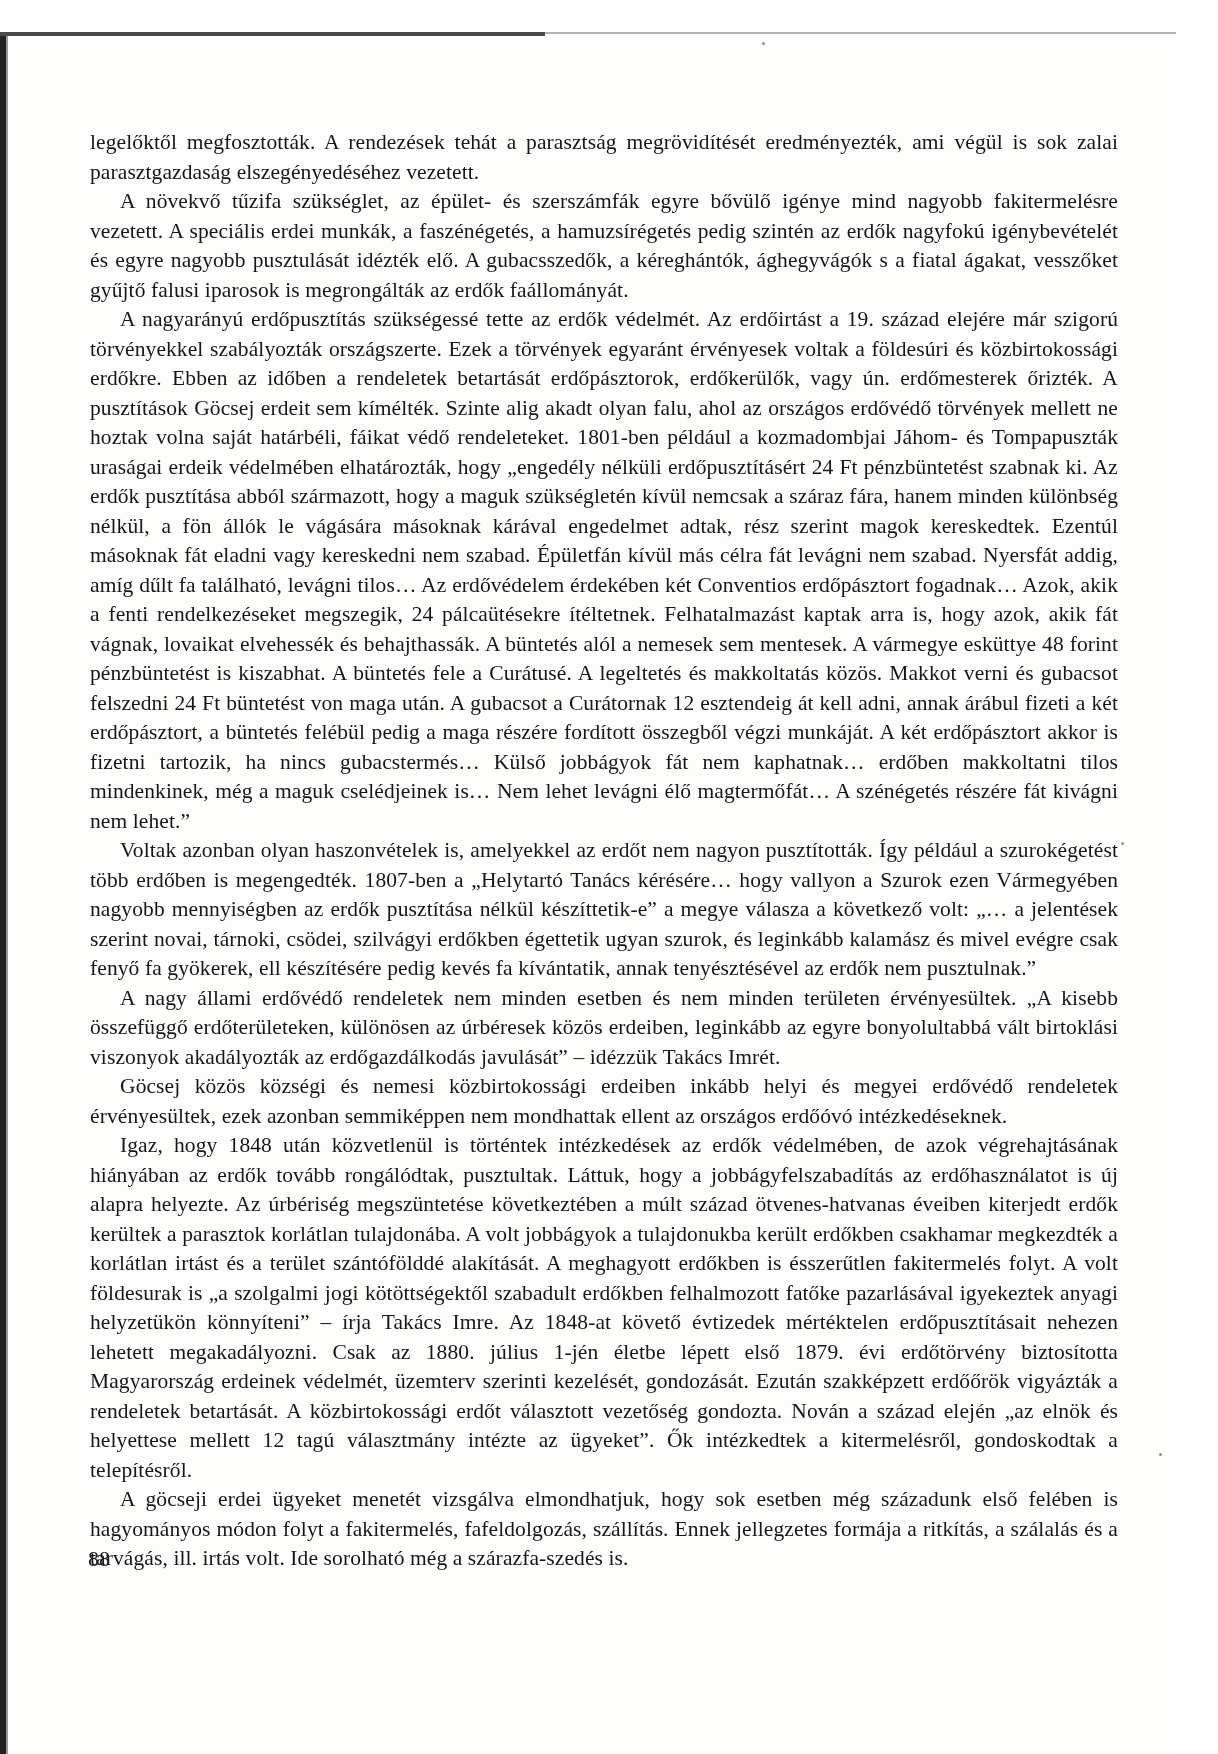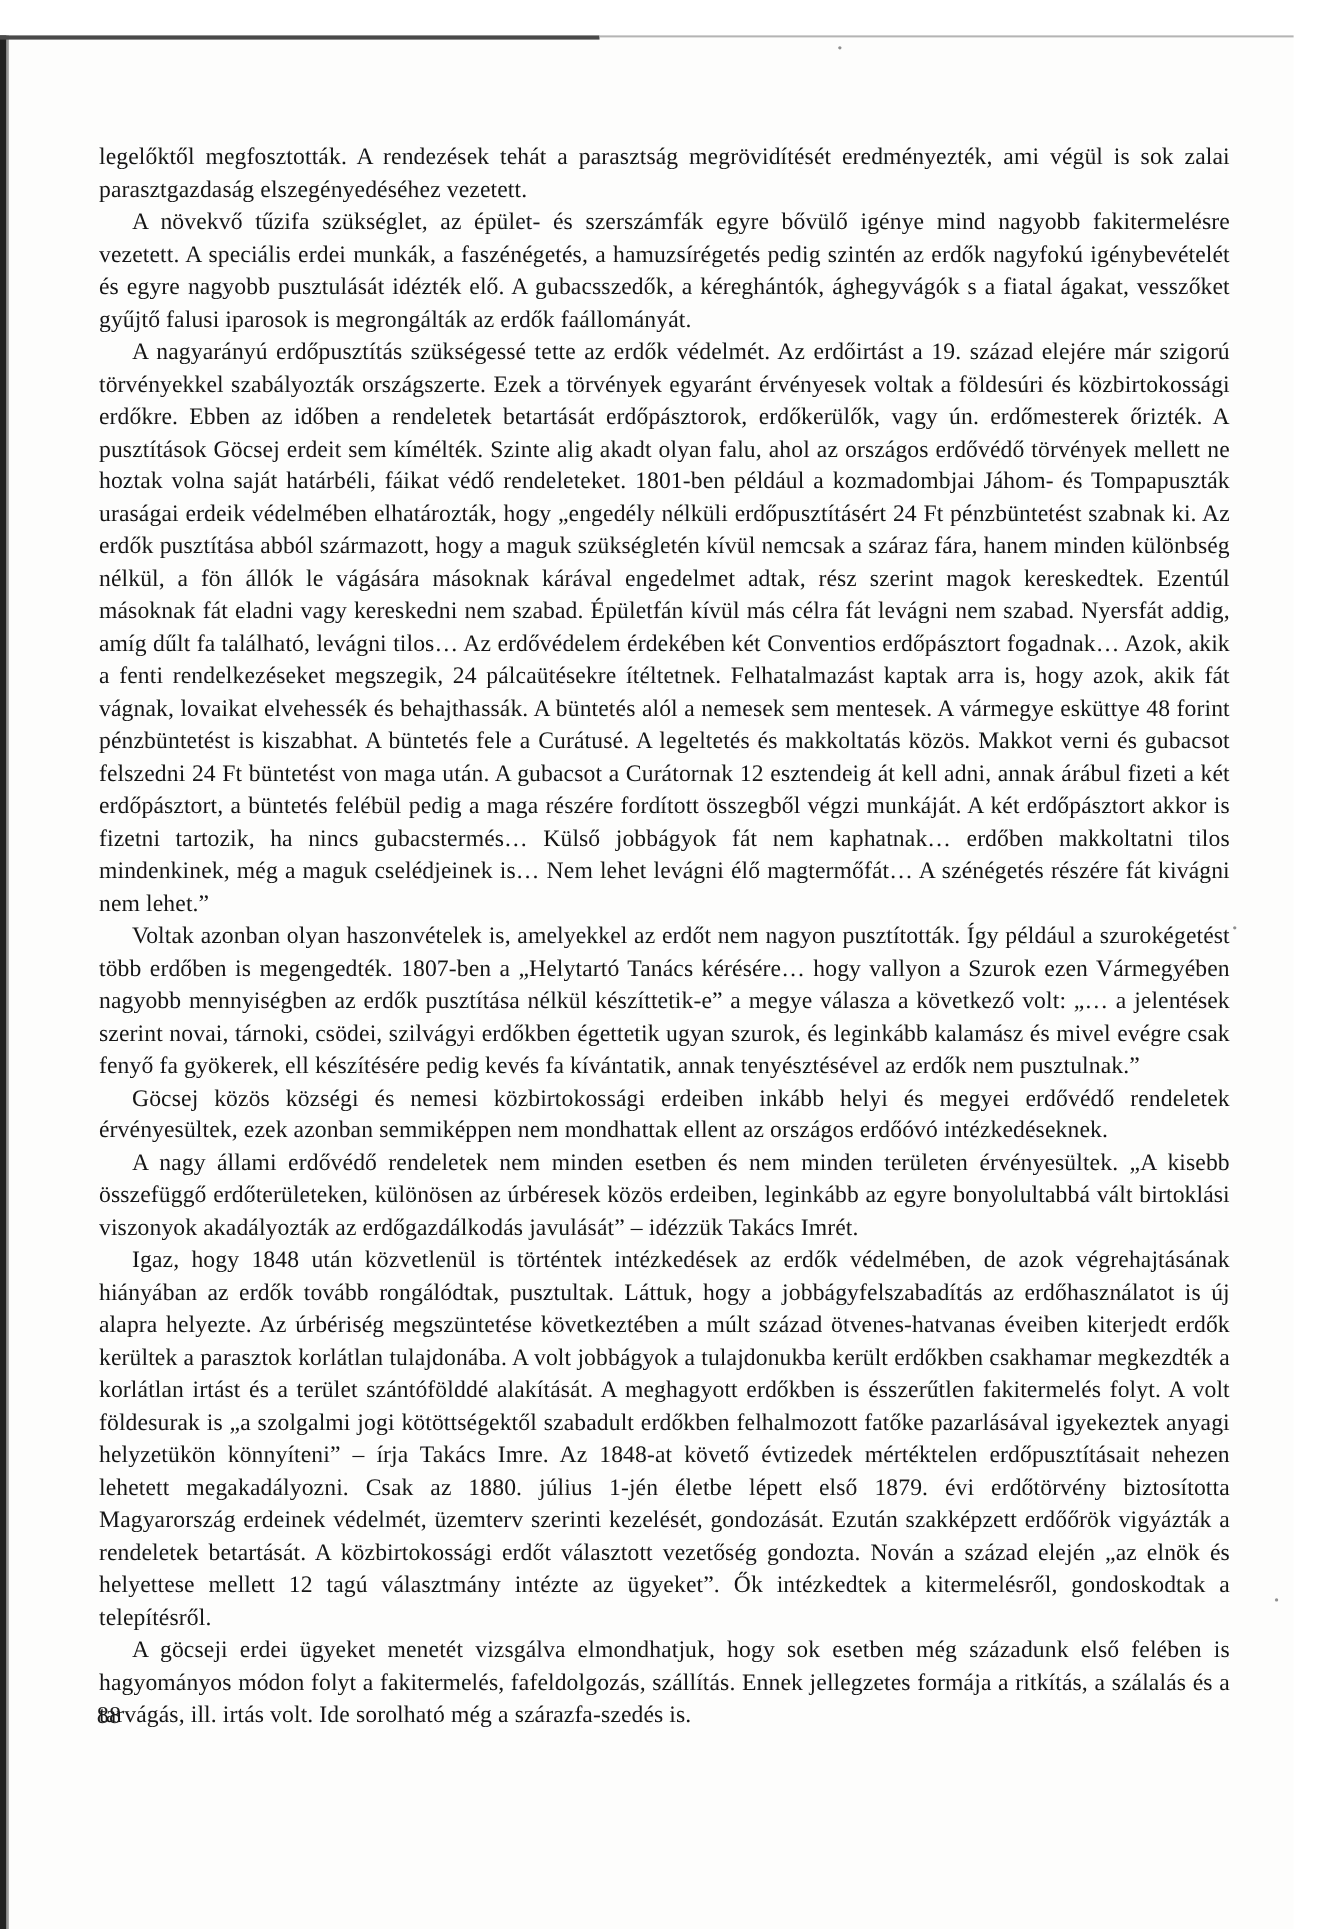--- a/index.html
+++ b/index.html
@@ -98,21 +98,21 @@
   <div class="speck speck-1"></div>
   <div class="speck speck-2"></div>
   <div class="speck speck-3"></div>
   <div class="speck speck-4"></div>
 
   <section class="text-block">
     <p class="continuation">legelőktől megfosztották. A rendezések tehát a parasztság megrövidítését eredményezték, ami végül is sok zalai parasztgazdaság elszegényedéséhez vezetett.</p>
     <p>A növekvő tűzifa szükséglet, az épület- és szerszámfák egyre bővülő igénye mind nagyobb fakitermelésre vezetett. A speciális erdei munkák, a faszénégetés, a hamuzsírégetés pedig szintén az erdők nagyfokú igénybevételét és egyre nagyobb pusztulását idézték elő. A gubacsszedők, a kéreghántók, ághegyvágók s a fiatal ágakat, vesszőket gyűjtő falusi iparosok is megrongálták az erdők faállományát.</p>
     <p>A nagyarányú erdőpusztítás szükségessé tette az erdők védelmét. Az erdőirtást a 19. század elejére már szigorú törvényekkel szabályozták országszerte. Ezek a törvények egyaránt érvényesek voltak a földesúri és közbirtokossági erdőkre. Ebben az időben a rendeletek betartását erdőpásztorok, erdőkerülők, vagy ún. erdőmesterek őrizték. A pusztítások Göcsej erdeit sem kímélték. Szinte alig akadt olyan falu, ahol az országos erdővédő törvények mellett ne hoztak volna saját határbéli, fáikat védő rendeleteket. 1801-ben például a kozmadombjai Jáhom- és Tompapuszták uraságai erdeik védelmében elhatározták, hogy „engedély nélküli erdőpusztításért 24 Ft pénzbüntetést szabnak ki. Az erdők pusztítása abból származott, hogy a maguk szükségletén kívül nemcsak a száraz fára, hanem minden különbség nélkül, a fön állók le vágására másoknak kárával engedelmet adtak, rész szerint magok kereskedtek. Ezentúl másoknak fát eladni vagy kereskedni nem szabad. Épületfán kívül más célra fát levágni nem szabad. Nyersfát addig, amíg dűlt fa található, levágni tilos… Az erdővédelem érdekében két Conventios erdőpásztort fogadnak… Azok, akik a fenti rendelkezéseket megszegik, 24 pálcaütésekre ítéltetnek. Felhatalmazást kaptak arra is, hogy azok, akik fát vágnak, lovaikat elvehessék és behajthassák. A büntetés alól a nemesek sem mentesek. A vármegye esküttye 48 forint pénzbüntetést is kiszabhat. A büntetés fele a Curátusé. A legeltetés és makkoltatás közös. Makkot verni és gubacsot felszedni 24 Ft büntetést von maga után. A gubacsot a Curátornak 12 esztendeig át kell adni, annak árábul fizeti a két erdőpásztort, a büntetés felébül pedig a maga részére fordított összegből végzi munkáját. A két erdőpásztort akkor is fizetni tartozik, ha nincs gubacstermés… Külső jobbágyok fát nem kaphatnak… erdőben makkoltatni tilos mindenkinek, még a maguk cselédjeinek is… Nem lehet levágni élő magtermőfát… A szénégetés részére fát kivágni nem lehet.”</p>
     <p>Voltak azonban olyan haszonvételek is, amelyekkel az erdőt nem nagyon pusztították. Így például a szurokégetést több erdőben is megengedték. 1807-ben a „Helytartó Tanács kérésére… hogy vallyon a Szurok ezen Vármegyében nagyobb mennyiségben az erdők pusztítása nélkül készíttetik-e” a megye válasza a következő volt: „… a jelentések szerint novai, tárnoki, csödei, szilvágyi erdőkben égettetik ugyan szurok, és leginkább kalamász és mivel evégre csak fenyő fa gyökerek, ell készítésére pedig kevés fa kívántatik, annak tenyésztésével az erdők nem pusztulnak.”</p>
+    <p>A nagy állami erdővédő rendeletek nem minden esetben és nem minden területen érvényesültek. „A kisebb összefüggő erdőterületeken, különösen az úrbéresek közös erdeiben, leginkább az egyre bonyolultabbá vált birtoklási viszonyok akadályozták az erdőgazdálkodás javulását” – idézzük Takács Imrét.</p>
     <p>Göcsej közös községi és nemesi közbirtokossági erdeiben inkább helyi és megyei erdővédő rendeletek érvényesültek, ezek azonban semmiképpen nem mondhattak ellent az országos erdőóvó intézkedéseknek.</p>
-    <p>A nagy állami erdővédő rendeletek nem minden esetben és nem minden területen érvényesültek. „A kisebb összefüggő erdőterületeken, különösen az úrbéresek közös erdeiben, leginkább az egyre bonyolultabbá vált birtoklási viszonyok akadályozták az erdőgazdálkodás javulását” – idézzük Takács Imrét.</p>
     <p>Igaz, hogy 1848 után közvetlenül is történtek intézkedések az erdők védelmében, de azok végrehajtásának hiányában az erdők tovább rongálódtak, pusztultak. Láttuk, hogy a jobbágyfelszabadítás az erdőhasználatot is új alapra helyezte. Az úrbériség megszüntetése következtében a múlt század ötvenes-hatvanas éveiben kiterjedt erdők kerültek a parasztok korlátlan tulajdonába. A volt jobbágyok a tulajdonukba került erdőkben csakhamar megkezdték a korlátlan irtást és a terület szántófölddé alakítását. A meghagyott erdőkben is ésszerűtlen fakitermelés folyt. A volt földesurak is „a szolgalmi jogi kötöttségektől szabadult erdőkben felhalmozott fatőke pazarlásával igyekeztek anyagi helyzetükön könnyíteni” – írja Takács Imre. Az 1848-at követő évtizedek mértéktelen erdőpusztításait nehezen lehetett megakadályozni. Csak az 1880. július 1-jén életbe lépett első 1879. évi erdőtörvény biztosította Magyarország erdeinek védelmét, üzemterv szerinti kezelését, gondozását. Ezután szakképzett erdőőrök vigyázták a rendeletek betartását. A közbirtokossági erdőt választott vezetőség gondozta. Nován a század elején „az elnök és helyettese mellett 12 tagú választmány intézte az ügyeket”. Ők intézkedtek a kitermelésről, gondoskodtak a telepítésről.</p>
     <p>A göcseji erdei ügyeket menetét vizsgálva elmondhatjuk, hogy sok esetben még századunk első felében is hagyományos módon folyt a fakitermelés, fafeldolgozás, szállítás. Ennek jellegzetes formája a ritkítás, a szálalás és a tarvágás, ill. irtás volt. Ide sorolható még a szárazfa-szedés is.</p>
   </section>
 
   <div class="page-number">88</div>
 
 </main>
 
 </body></html>

